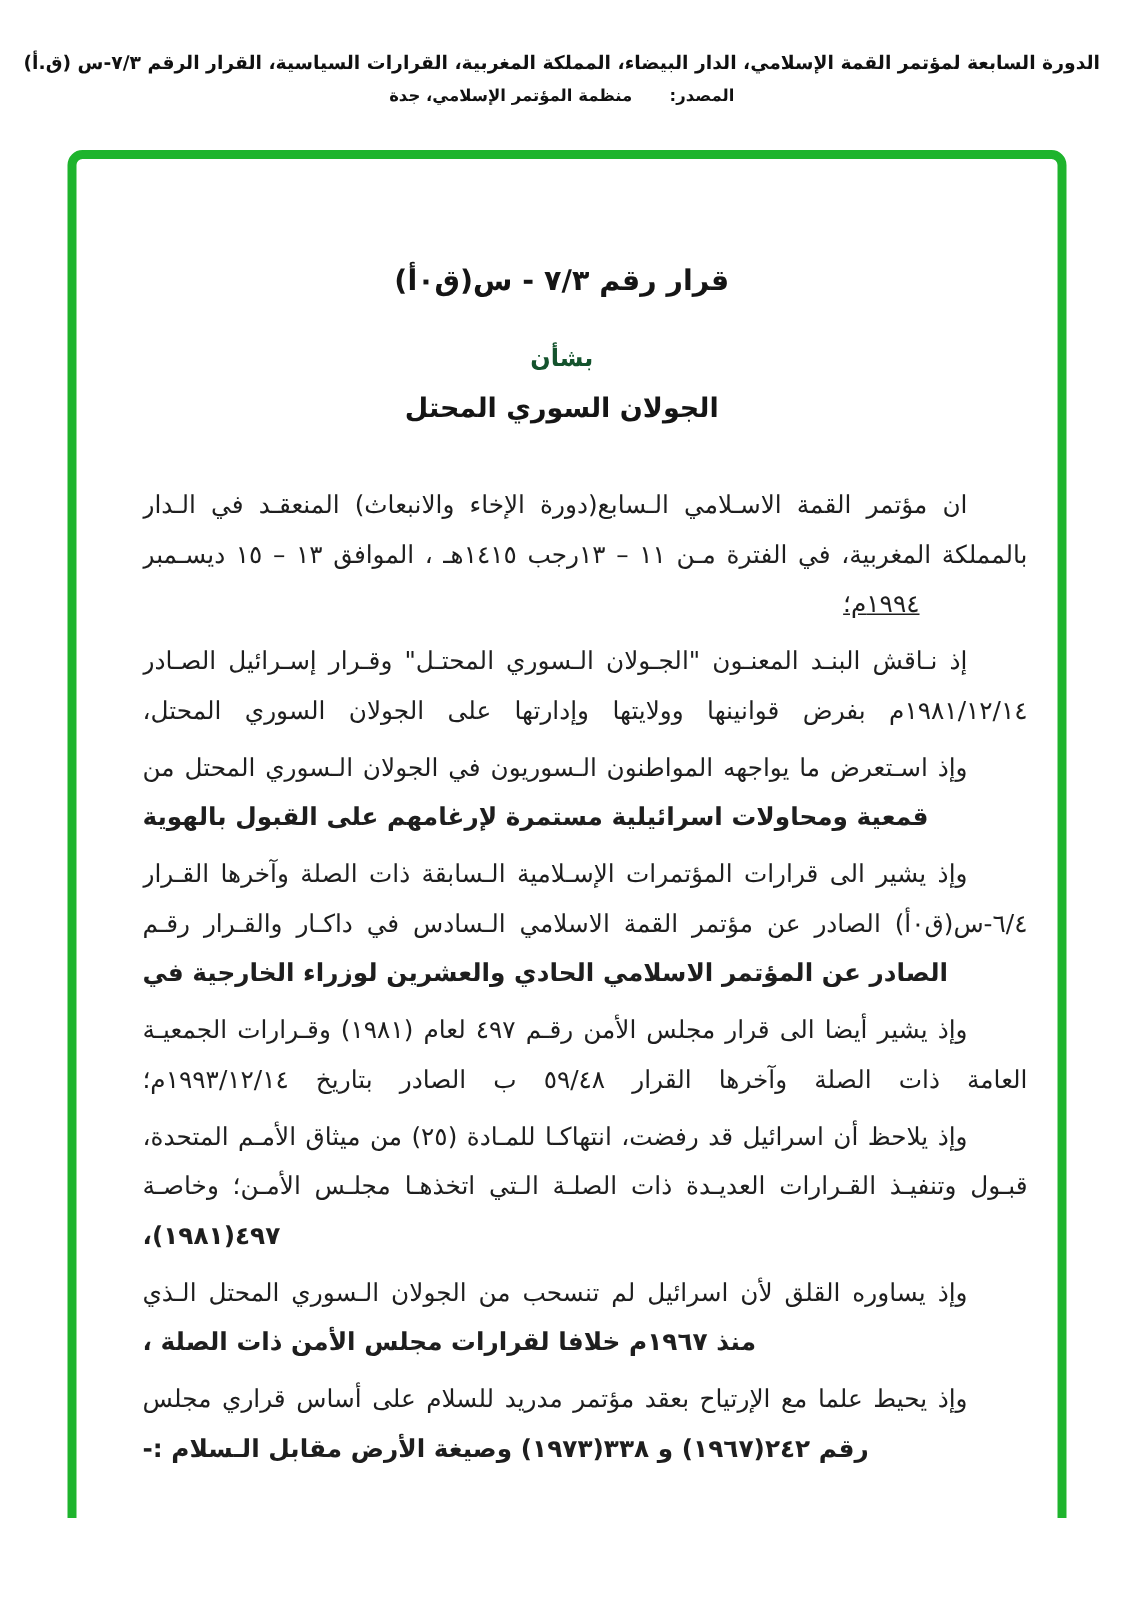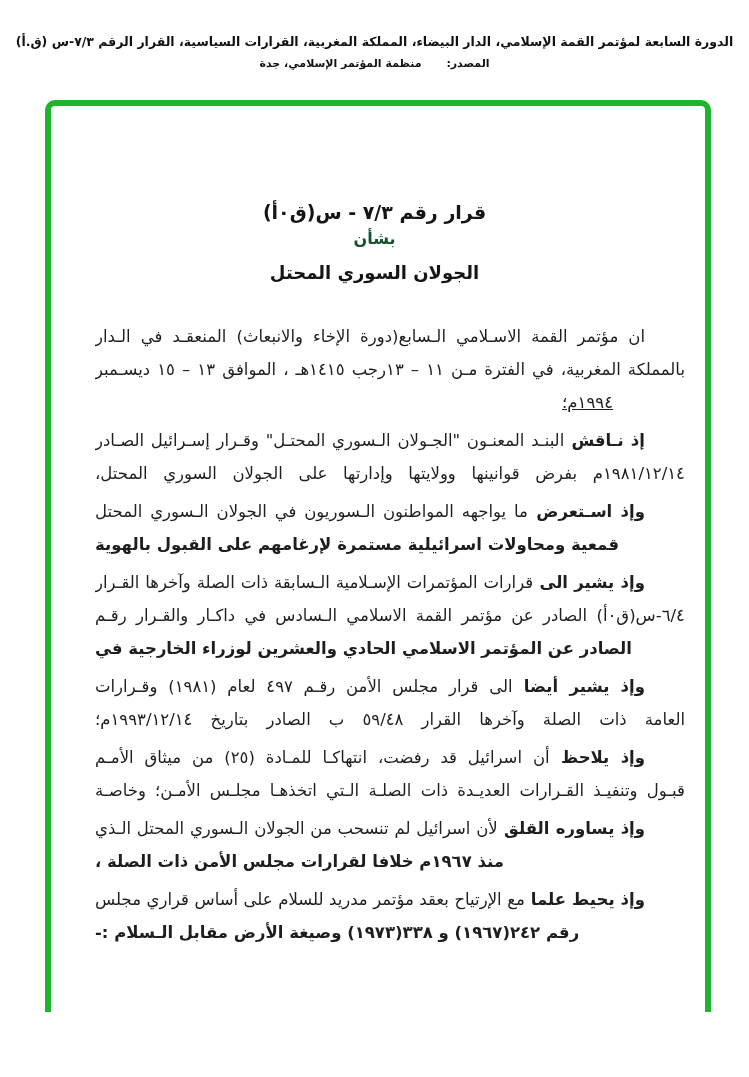--- a/index.html
+++ b/index.html
@@ -14,42 +14,42 @@
   .hdr2{
     position:absolute;top:57px;right:0;left:0;text-align:center;
     font-size:11px;font-weight:bold;color:#111;
   }
   .hdr2 .lbl{margin-left:21px;}
   .frame{
     position:absolute;left:45px;top:100px;width:654px;height:910px;
     border:6px solid #1EB42D;border-radius:10px;background:transparent;
   }
   .t1{
-    position:absolute;top:201px;right:0;left:0;text-align:center;
+    position:absolute;top:176px;right:0;left:0;text-align:center;
     font-size:19px;font-weight:bold;color:#151515;
   }
   .t2{
     position:absolute;top:229px;right:0;left:0;text-align:center;
     font-size:16px;font-weight:bold;color:#14532d;
   }
   .t3{
     position:absolute;top:262px;right:0;left:0;text-align:center;
     font-size:18px;font-weight:bold;color:#151515;
   }
   .body{
     position:absolute;top:320px;left:95px;width:590px;
     font-size:16.5px;line-height:33px;color:#1e1e1e;
   }
   .para{margin:0 0 5px 0;}
   .line{height:33px;overflow:hidden;}
   .aj{text-align:justify;text-align-last:justify;}
   .al{text-align:left;text-align-last:left;font-weight:bold;}
   .ar{text-align:center;text-align-last:right;text-decoration:underline;}
   .ind{padding-right:40px;}
-  .line b{font-weight:700;}
+  .line b{font-weight:400;}
   .pagenum{
     position:absolute;top:1032px;right:0;left:0;text-align:center;
     font-size:15px;font-weight:bold;color:#111;
   }
 </style>
 </head>
 <body>
 
 <div class="page">
 
@@ -85,20 +85,21 @@
         <div class="line aj">٦/٤-س(ق٠أ) الصادر عن مؤتمر القمة الاسلامي الـسادس في داكـار والقـرار رقـم ٢١/٤-س</div>
         <div class="line al">الصادر عن المؤتمر الاسلامي الحادي والعشرين لوزراء الخارجية في كراتشي ،</div>
       </div>
       <div class="para">
         <div class="line aj ind"><b>وإذ يشير أيضا </b>الى قرار مجلس الأمن رقـم ٤٩٧ لعام (١٩٨١) وقـرارات الجمعيـة</div>
         <div class="line aj">العامة ذات الصلة وآخرها القرار ٥٩/٤٨ ب الصادر بتاريخ ١٩٩٣/١٢/١٤م؛</div>
       </div>
       <div class="para">
         <div class="line aj ind"><b>وإذ يلاحظ </b>أن اسرائيل قد رفضت، انتهاكـا للمـادة (٢٥) من ميثاق الأمـم المتحدة،</div>
         <div class="line aj">قبـول وتنفيـذ القـرارات العديـدة ذات الصلـة الـتي اتخذهـا مجلـس الأمـن؛ وخاصـة القـرار</div>
+        <div class="line al">٤٩٧(١٩٨١)،</div>
       </div>
       <div class="para">
         <div class="line aj ind"><b>وإذ يساوره القلق </b>لأن اسرائيل لم تنسحب من الجولان الـسوري المحتل الـذي تحتلـه</div>
         <div class="line al">منذ ١٩٦٧م خلافا لقرارات مجلس الأمن ذات الصلة ،</div>
       </div>
       <div class="para">
         <div class="line aj ind"><b>وإذ يحيط علما </b>مع الإرتياح بعقد مؤتمر مدريد للسلام على أساس قراري مجلس الأمن</div>
         <div class="line al">رقم ٢٤٢(١٩٦٧) و ٣٣٨(١٩٧٣)  وصيغة الأرض مقابل الـسلام :-</div>
       </div>
     </div>

